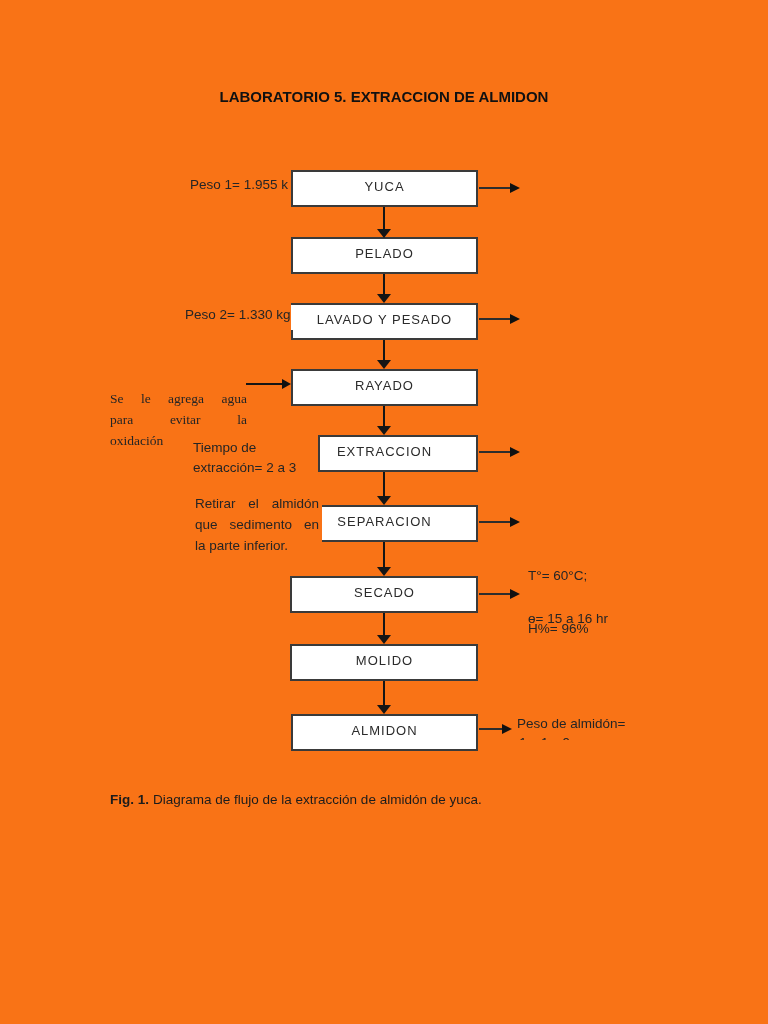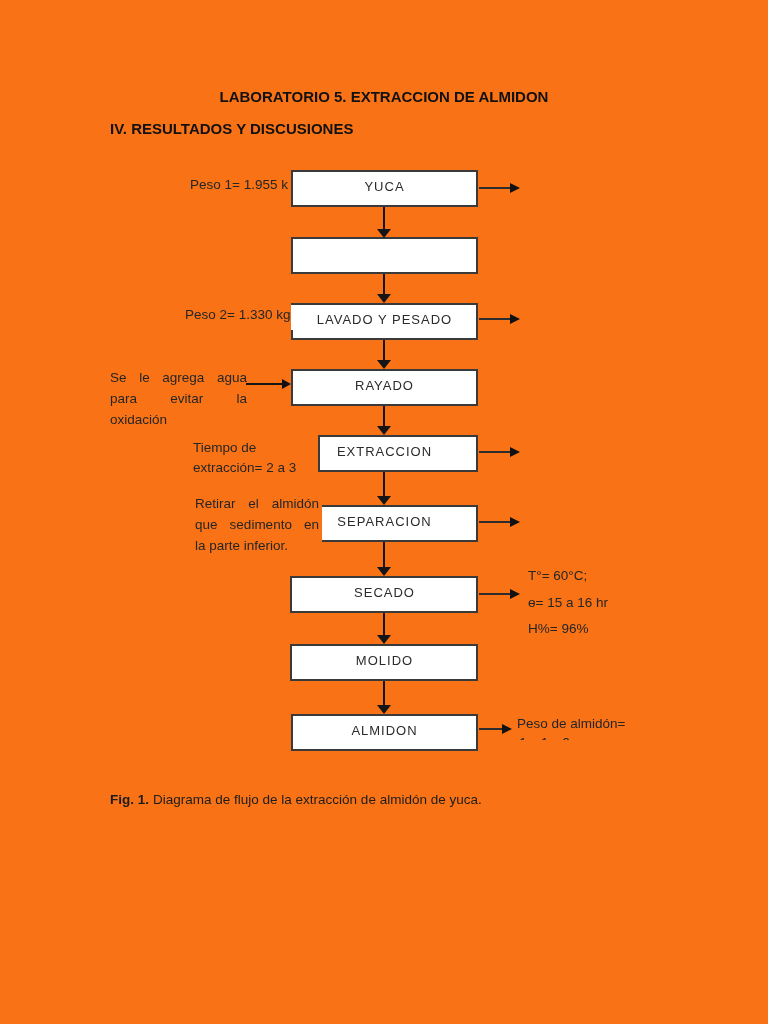--- a/index.html
+++ b/index.html
@@ -69,53 +69,53 @@
   .ha6{ top:728px; left:479px; width:23px; } .hh6{ top:724px; left:502px; }
   
   .agua-line { position:absolute; left:246px; top:383px; width:36px; height:2px; background:#151515; }
   .agua-head { position:absolute; left:282px; top:379px; width:0; height:0;
         border-top:5px solid transparent; border-bottom:5px solid transparent;
         border-left:9px solid #111; }
   
   .ann { position:absolute; font-size:13.5px; color:#252525; }
   .peso1 { left:190px; top:177px; width:101px; overflow:hidden; white-space:nowrap; }
   .peso2 { left:185px; top:307px; white-space:nowrap; }
-  .agua  { left:110px; top:367px; width:137px; line-height:21px; }
+  .agua  { left:110px; top:388px; width:137px; line-height:21px;font-family:Liberation Serif, serif; }
   .tiempo{ left:193px; top:438px; line-height:20px; }
   .retirar{ left:195px; top:493px; width:124px; line-height:21px; }
   .jline { text-align:justify; text-align-last:justify; }
   .secparam { left:528px; white-space:nowrap; }
-  .sp1{ top:568px; } .sp2{ top:595px; } .sp3{ top:621px; }
+  .sp1{ top:568px; } .sp2{ top:611px; } .sp3{ top:621px; }
   .pesoalm { left:517px; top:716px; white-space:nowrap; }
   .pesoalm-remnant { position:absolute; left:519px; top:735px; width:60px; height:5px;
         overflow:hidden; font-size:14px; color:#252525; letter-spacing:5px; }
   .caption { position:absolute; left:110px; top:792px; font-size:13.5px; color:#1c1c1c; }
   .caption .cap-label { font-weight:bold; }
   .caption .cap-text { margin-left:4px; }
 </style>
 </head>
 <body>
 
 <div class="page">
 
   <div class="doc-title">LABORATORIO 5. EXTRACCION DE ALMIDON</div>
-  <div class="section-heading">IV. RESULTADOS Y DISCUSIONES</div>
 
   <div class="box b1"></div>
   <div class="box b2"></div>
   <div class="box b3"></div>
   <div class="b3stub"></div>
   <div class="box b4"></div>
   <div class="box b5"></div>
   <div class="box b6"></div>
   <div class="box b7"></div>
   <div class="box b8"></div>
   <div class="box b9"></div>
 
   <div class="lbl l1">YUCA</div>
+  <div class="lbl l2">PELADO</div>
   <div class="lbl l3">LAVADO Y PESADO</div>
   <div class="lbl l4">RAYADO</div>
   <div class="lbl l5">EXTRACCION</div>
   <div class="lbl l6">SEPARACION</div>
   <div class="lbl l8">MOLIDO</div>
   <div class="lbl l7">SECADO</div>
   <div class="lbl l9">ALMIDON</div>
 
   <div class="va va1"></div>
     <div class="vh vh1"></div>

